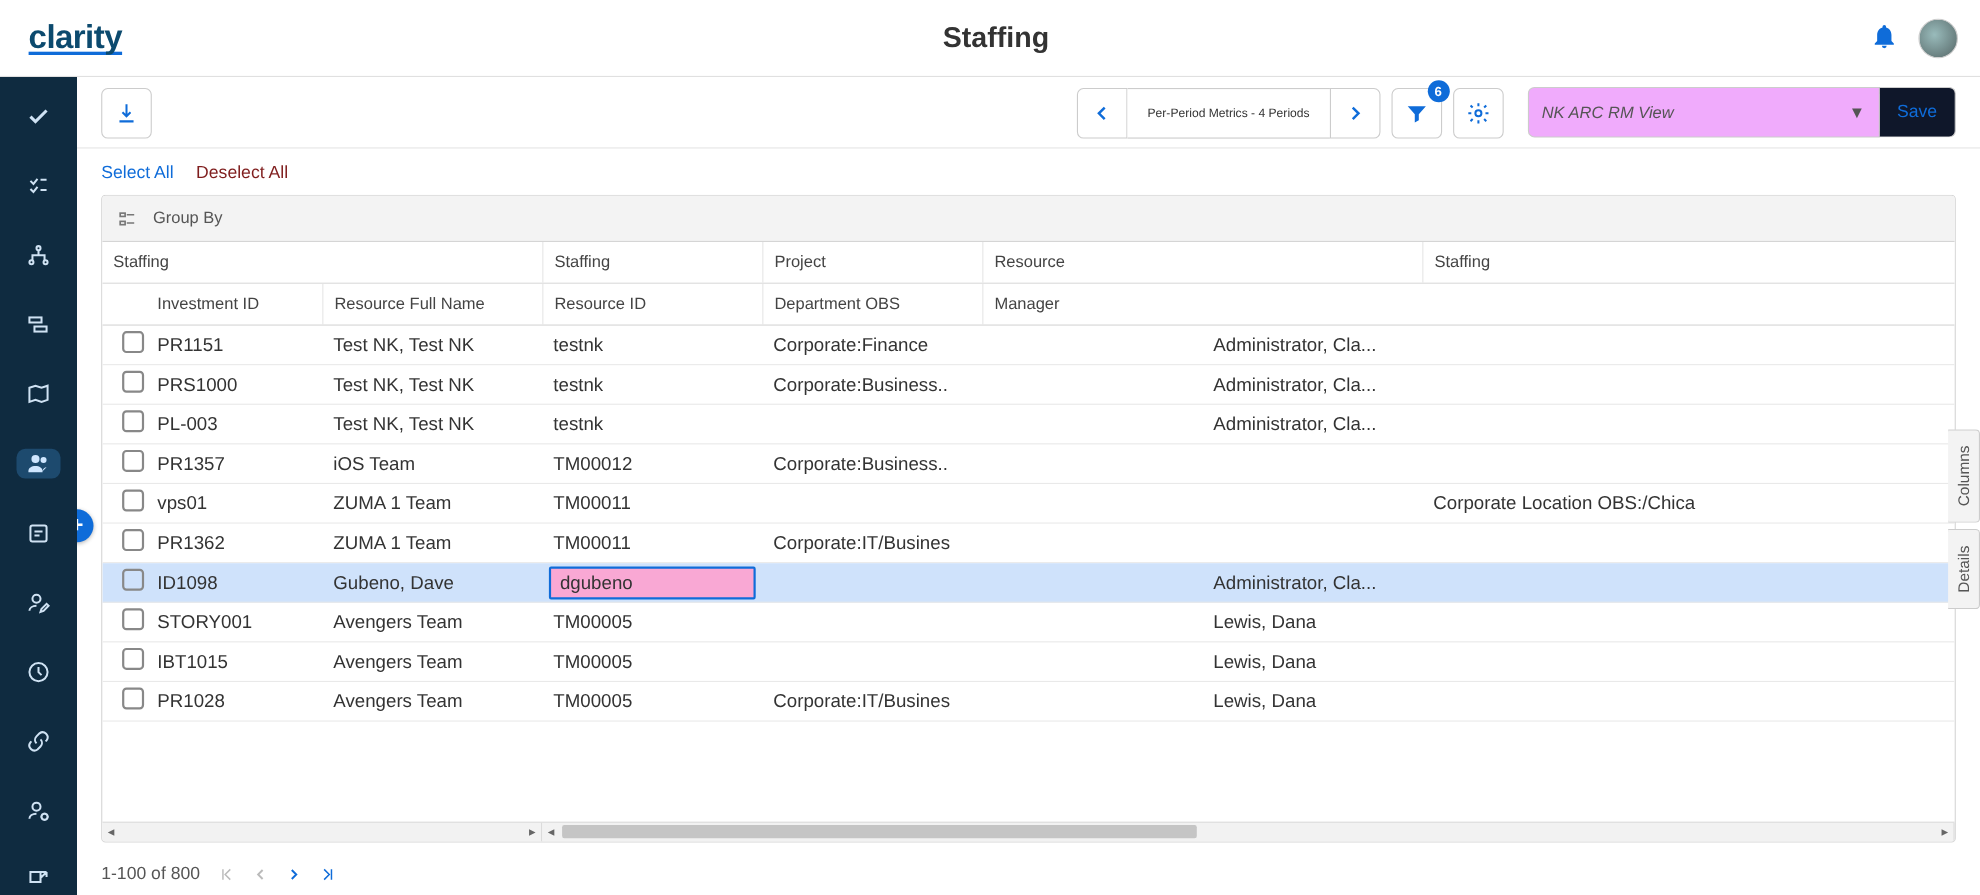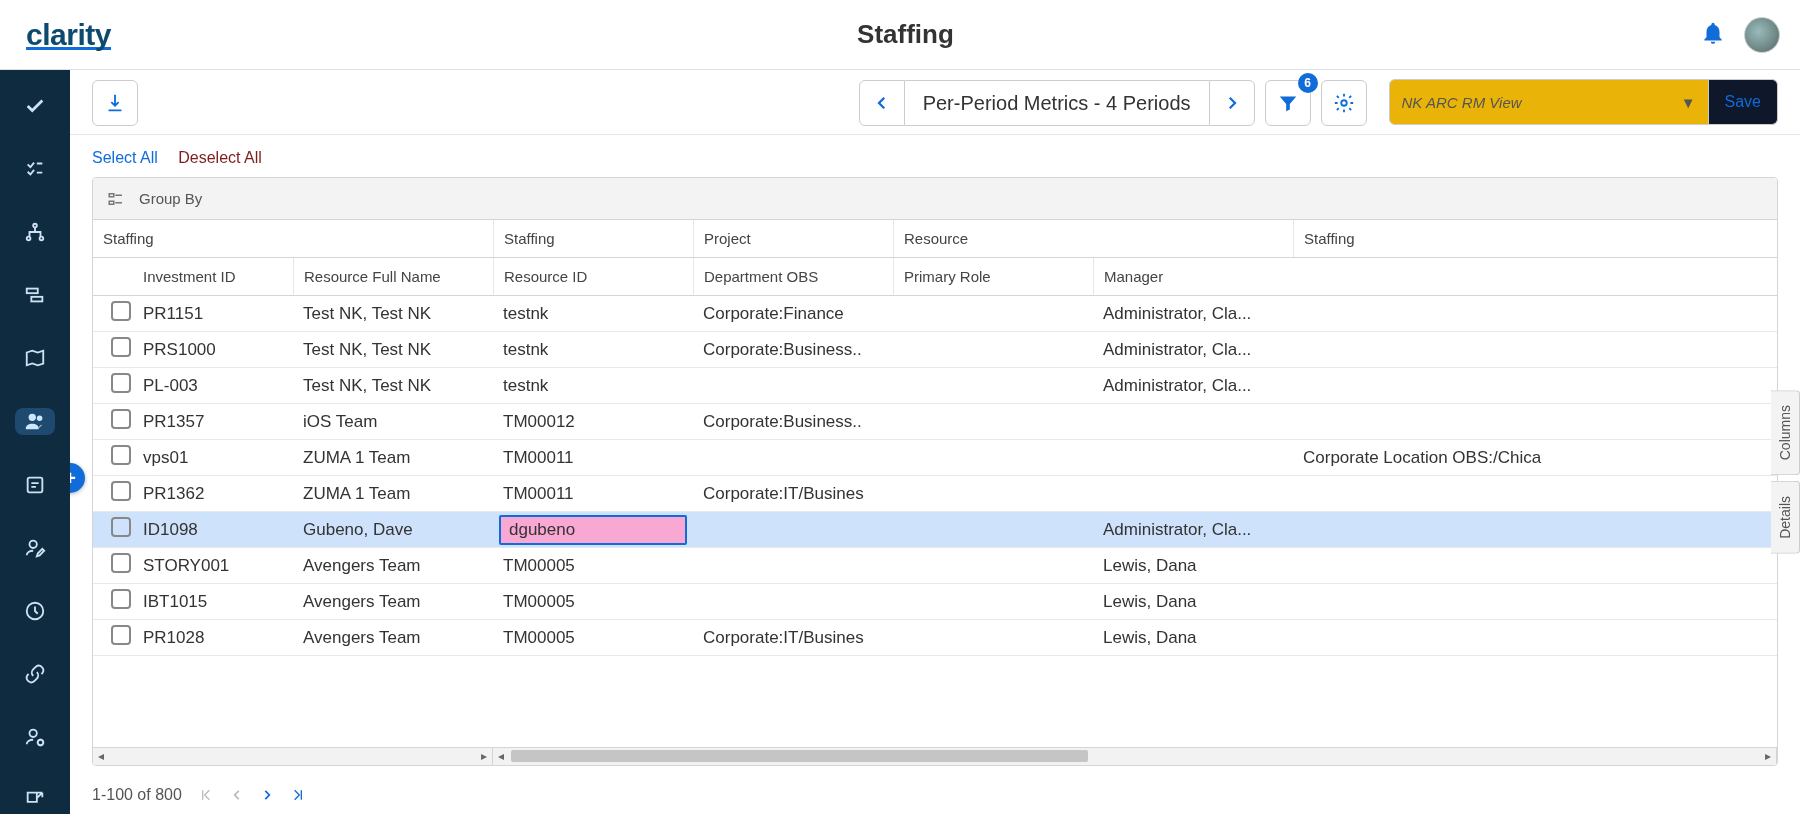--- a/index.html
+++ b/index.html
@@ -23,27 +23,27 @@
   .content { flex: 1; display: flex; flex-direction: column; position: relative; overflow:hidden;}
   
   
   .toolbar { display: flex; align-items: center; padding: 10px 22px 8px 22px; gap: 10px; border-bottom: 1px solid #e5e5e5; }
   .icon-btn { border: 1px solid #ccc; background: #fff; border-radius: 6px; height: 46px; min-width: 46px; display:flex; align-items:center; justify-content:center; cursor:pointer; color:#0f6cd9;}
   .toolbar-spacer { flex: 1; }
   .period-group { display:flex; }
   .period-group .icon-btn { border-radius:0; }
   .period-group .icon-btn:first-child { border-top-left-radius:6px; border-bottom-left-radius:6px;}
   .period-group .icon-btn:last-child { border-top-right-radius:6px; border-bottom-right-radius:6px;}
-  .period-label { border:1px solid #ccc; border-left:none; border-right:none; height:46px; display:flex; align-items:center; padding:0 18px; font-size:20px; color:#333; background:#fff;}
+  .period-label { border:1px solid #ccc; border-left:none; border-right:none; height:46px; display:flex; align-items:center; padding:0 18px; font-size:11px; color:#333; background:#fff;}
   .filter-wrap { position:relative; }
   .badge { position:absolute; top:-7px; right:-7px; background:#0f6cd9; color:#fff; font-size:12px; font-weight:600; width:20px; height:20px; border-radius:50%; display:flex; align-items:center; justify-content:center; }
   .view-group { display:flex; align-items:flex-start; gap:0; margin-left:12px;}
   .view-container { display:flex; flex-direction:column; }
   .view-label { font-size:14px; color:#555; padding-left:4px;}
-  .view-select { border:1px solid #ccc; border-radius:6px 0 0 6px; height:46px; width:320px; display:flex; align-items:center; justify-content:space-between; padding:0 12px; font-style:italic; color:#555; background:#eab308; cursor:pointer;}
+  .view-select { border:1px solid #ccc; border-radius:6px 0 0 6px; height:46px; width:320px; display:flex; align-items:center; justify-content:space-between; padding:0 12px; font-style:italic; color:#555; background:#f0abfc; cursor:pointer;}
   .save-btn { border:1px solid #ccc; border-left:0; border-radius:0 6px 6px 0; height:46px; display:flex; align-items:center; padding:0 16px; color:#0f6cd9; font-size:16px; cursor:pointer; background:#0f172a;}
   .view-row{display:flex;align-items:center; margin-top:-18px;}
   
   
   .select-row { padding: 14px 22px 10px; font-size:16px; }
   .select-all { color:#0f6cd9; cursor:pointer; }
   .deselect-all { color:#7f1d1d; margin-left:16px; }
 
   
   .table-wrap { flex:1; overflow:hidden; padding: 0 22px; position:relative;}
@@ -251,21 +251,20 @@
           <div class="hcell c-dept">Project</div>
           <div class="hcell" style="width:400px;flex:0 0 400px">Resource</div>
           <div class="hcell c-sobs">Staffing</div>
         </div>
         <div class="subheader-row">
           <div class="hcell c-check"></div>
           <div class="hcell c-inv" style="border-left:none">Investment ID</div>
           <div class="hcell c-name">Resource Full Name</div>
           <div class="hcell c-rid">Resource ID</div>
           <div class="hcell c-dept">Department OBS</div>
-          <div class="hcell c-role">Primary Role</div>
           <div class="hcell c-mgr">Manager</div>
         </div>
         <div class="body" id="grid-body">
             <div class="row">
               <div class="cell c-check"><span class="checkbox"></span></div>
               <div class="cell c-inv">PR1151</div>
               <div class="cell c-name">Test NK, Test NK</div>
               <div class="cell c-rid">testnk</div>
               <div class="cell c-dept">Corporate:Finance</div>
               <div class="cell c-role"></div>

